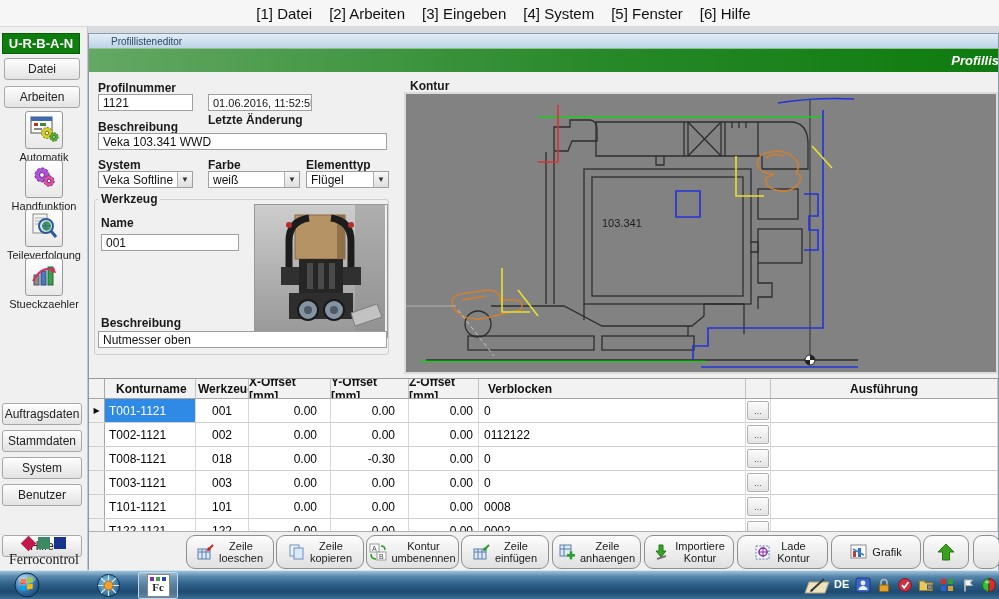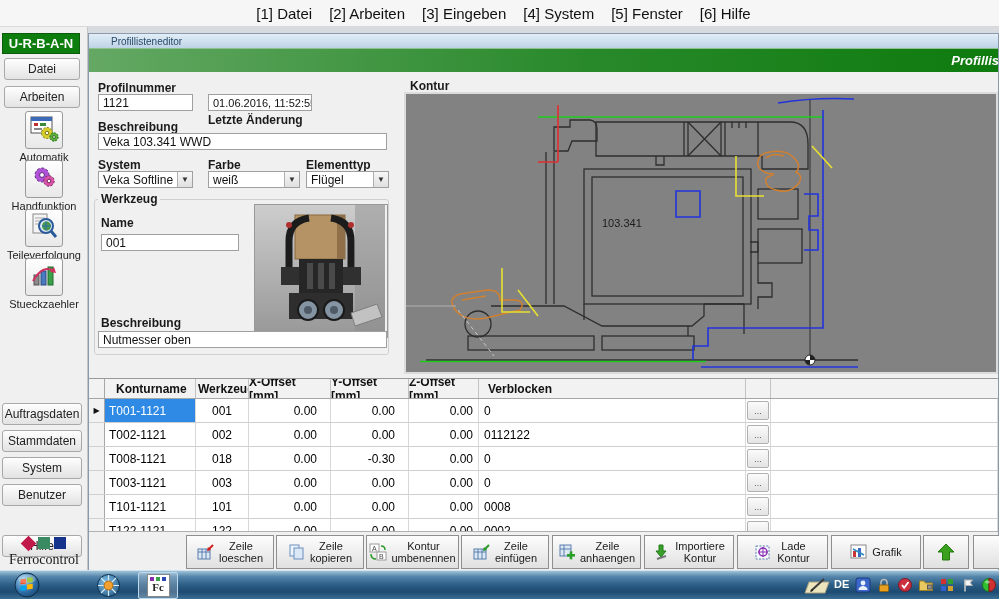--- a/index.html
+++ b/index.html
@@ -78,21 +78,21 @@
   .gc.rgt{justify-content:flex-end;padding-right:13px;}
   .gc.vlft{padding-left:5px;}
   .gc.sel-cell{background:#2e8ae5;color:#fff;}
   .dots-btn{width:20px;height:17px;background:linear-gradient(#fbfbfb,#e4e4e4);
             border:1px solid #b0b0b0;border-radius:2px;font-size:9px;color:#555;
             display:flex;align-items:center;justify-content:center;margin:0 auto;}
   
   #actionbar{position:absolute;left:0;top:497px;width:909px;height:40px;background:#f0f0f0;
              border-top:1px solid #b0b0b0;box-sizing:border-box;}
   .act{position:absolute;top:3px;height:34px;background:linear-gradient(#fdfdfd,#e0e0e0);
-       border:1px solid #8f8f8f;border-radius:0;display:flex;align-items:center;
+       border:1px solid #8f8f8f;border-radius:9px;display:flex;align-items:center;
        justify-content:center;gap:4px;box-sizing:border-box;padding:0 2px;}
   .alines{display:flex;flex-direction:column;align-items:center;font-size:11px;line-height:12px;color:#1a1a1a;}
   .aicon{display:flex;align-items:center;}
   
   #taskbar{position:absolute;left:0;top:570px;width:999px;height:29px;
            background:linear-gradient(180deg,#9fc2d8 0%,#5585ab 20%,#2b5d85 50%,#1d4a70 75%,#3c6f95 100%);
            border-top:1px solid #cfe3f0;box-sizing:border-box;}
   #fc-btn{position:absolute;left:138px;top:1px;width:40px;height:27px;
           background:rgba(255,255,255,0.22);border:1px solid #bcd8ec;border-radius:2px;
           display:flex;align-items:center;justify-content:center;box-sizing:border-box;}
@@ -330,20 +330,21 @@
   <div id="grid">
     <div class="g-head">
       <div class="gc selcol"></div>
       <div class="gc lft">Konturname</div>
       <div class="gc lft" style="padding-left:2px;">Werkzeug</div>
       <div class="gc rgt" style="padding-right:4px;">X-Offset [mm]</div>
       <div class="gc rgt" style="padding-right:4px;">Y-Offset [mm]</div>
       <div class="gc rgt" style="padding-right:2px;">Z-Offset [mm]</div>
       <div class="gc vlft" style="padding-left:9px;">Verblocken</div>
       <div class="gc"></div>
+      <div class="gc ctr">Ausführung</div>
     </div>
 
     <div class="g-row">
       <div class="gc selcol">▶</div>
       <div class="gc lft sel-cell" style="padding-left:4px;">T001-1121</div>
       <div class="gc ctr">001</div>
       <div class="gc rgt">0.00</div>
       <div class="gc rgt">0.00</div>
       <div class="gc rgt" style="padding-right:5px;">0.00</div>
       <div class="gc vlft">0</div>

